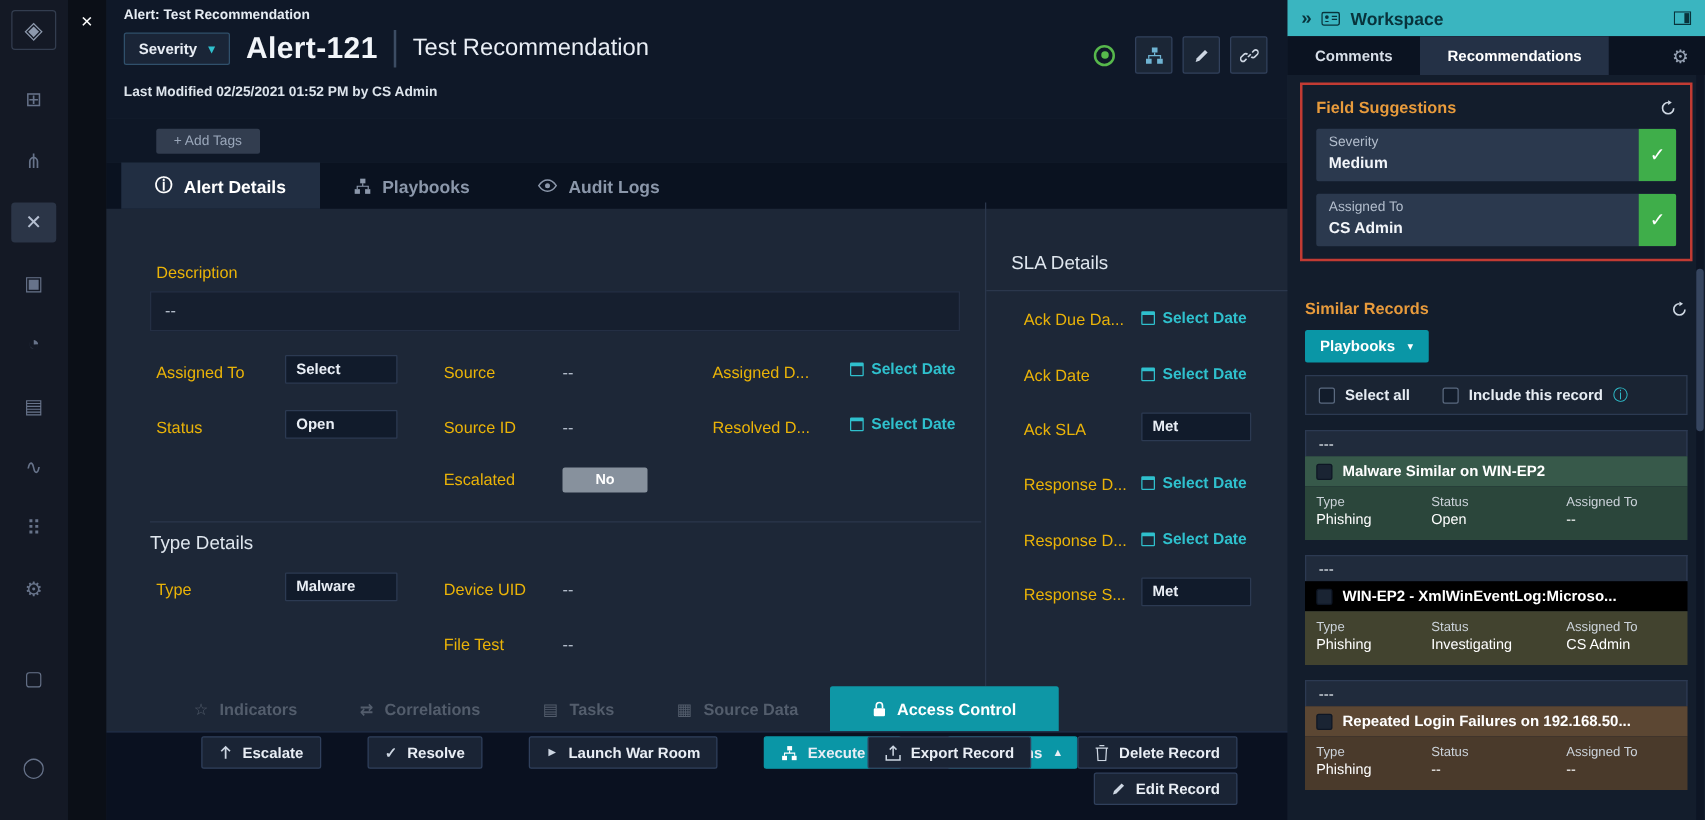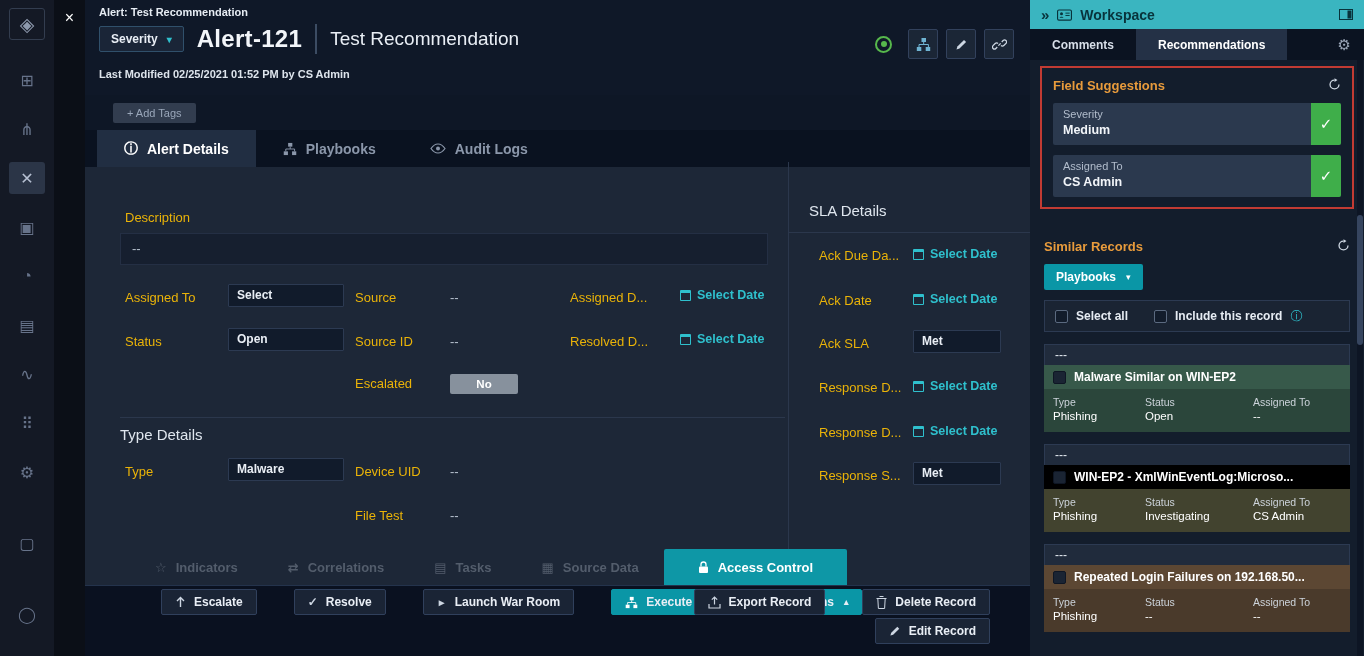--- a/index.html
+++ b/index.html
@@ -28,32 +28,32 @@
   .vdiv { width:2px; height:30px; background:#3c4c63; }
   .alert-title { font-size:19px; color:#e9eef5; }
   .lastmod { position:absolute; left:14px; top:68px; font-size:11px; font-weight:bold; color:#dde4ec; }
   .hdr-actions { position:absolute; right:16px; top:29px; display:flex; align-items:center; gap:8px; }
   .status-ring { width:17px; height:17px; border:2px solid #57b84c; border-radius:50%; position:relative; margin-right:8px; }
   .status-ring::after { content:""; position:absolute; left:3.5px; top:3.5px; width:6px; height:6px; background:#57b84c; border-radius:50%; }
   .icon-btn { width:30px; height:30px; background:#1b2636; border:1px solid #32415c; border-radius:2px; display:flex; align-items:center; justify-content:center; color:#cdd6e2; cursor:pointer; }
   .icon-btn.blue { color:#6fb3d2; }
   .icon-btn svg { display:block; }
 
-  .tag-row { height:35px; background:#0e1726; display:flex; align-items:center; padding-left:28px; }
+  .tag-row { height:35px; background:#0e1726; display:flex; align-items:center; padding-left:40px; }
   .add-tags { background:#323d4f; color:#9aa7ba; font-size:11px; padding:4px 14px; border-radius:2px; cursor:pointer; }
 
   .tab-bar { height:37px; background:#0a1220; display:flex; padding-left:12px; }
   .mtab { display:flex; align-items:center; gap:9px; padding:0 27px; font-size:14px; font-weight:bold; color:#8b97aa; cursor:pointer; }
   .mtab.active { background:#212e42; color:#ffffff; }
   .mtab .ticon { font-size:14px; display:flex; align-items:center; }
 
   .content { position:absolute; top:162px; left:0; width:945px; height:387px; }
   .lbl { position:absolute; font-size:13px; color:#eab308; white-space:nowrap; }
   .val { position:absolute; font-size:13px; color:#b9c3d0; }
-  .inputbox { position:absolute; width:116px; height:23px; background:#111b2b; border:1px solid #2c3a52; font-size:12px; font-weight:bold; color:#e9eef5; line-height:21px; padding-left:8px; border-radius:1px; cursor:pointer; }
+  .inputbox { position:absolute; width:90px; height:23px; background:#111b2b; border:1px solid #2c3a52; font-size:12px; font-weight:bold; color:#e9eef5; line-height:21px; padding-left:8px; border-radius:1px; cursor:pointer; }
   .datelink { position:absolute; display:flex; align-items:center; gap:6px; color:#2fc0cd; font-size:12.5px; font-weight:bold; cursor:pointer; white-space:nowrap; }
   .cal { width:11px; height:11px; border:1px solid #2fc0cd; border-top-width:3px; border-radius:1px; flex:none; }
   .desc-box { position:absolute; left:35px; top:71px; width:648px; height:32px; background:#161f2f; border:1px solid #242f44; color:#b9c3d0; font-size:13px; line-height:30px; padding-left:11px; cursor:text; }
   .divider { position:absolute; left:35px; top:255px; width:665px; border-top:1px solid #2b374c; }
   .sect-title { position:absolute; font-size:15px; color:#dfe6ee; }
   .toggle-no { position:absolute; width:68px; height:20px; background:#87919d; color:#ffffff; font-size:11.5px; font-weight:bold; display:flex; align-items:center; justify-content:center; border-radius:2px; cursor:pointer; }
 
   .sla { position:absolute; left:703px; top:0; width:242px; height:387px; border-left:1px solid #2b374c; }
   .sla-title { position:absolute; left:20px; top:40px; font-size:15px; color:#dfe6ee; }
   .sla-hr { position:absolute; left:0; top:70px; width:242px; border-top:1px solid #2b374c; }
@@ -83,21 +83,21 @@
   .ws-header .chev { font-size:15px; font-weight:bold; cursor:pointer; }
   .ws-title { font-size:14px; font-weight:bold; }
   .ws-cols { margin-left:auto; cursor:pointer; display:flex; }
   .ws-tabs { height:31px; background:#0b1321; display:flex; align-items:stretch; }
   .wtab { display:flex; align-items:center; padding:0 22px; font-size:12px; font-weight:bold; color:#d7dee8; cursor:pointer; }
   .wtab.active { background:#243146; color:#ffffff; }
   .ws-gear { margin-left:auto; display:flex; align-items:center; padding-right:13px; color:#98a4b6; font-size:15px; cursor:pointer; }
   .ws-body { position:relative; height:596px; padding:6px 10px; overflow:hidden; }
 
   .fs-box { border:2px solid #c23b33; padding:10px 11px 10px; }
-  .sec-head { display:flex; align-items:flex-start; }
+  .sec-head { display:flex; align-items:flex-end; }
   .sec-title { color:#e89b3c; font-size:13px; font-weight:bold; }
   .refresh { margin-left:auto; color:#cfd8e3; cursor:pointer; display:flex; }
   .fs-card { display:flex; margin-top:10px; background:#2b394e; border-radius:2px; overflow:hidden; height:42px; }
   .fs-main { flex:1; padding:5px 10px; }
   .fs-lbl { font-size:11px; color:#b2bdcc; }
   .fs-val { font-size:12.5px; font-weight:bold; color:#f2f5f9; margin-top:3px; }
   .fs-accept { width:30px; background:#3fae4a; color:#ffffff; display:flex; align-items:center; justify-content:center; font-size:15px; cursor:pointer; }
 
   .sim { margin:30px 4px 0; }
   .pb-btn { margin-top:10px; display:inline-flex; align-items:center; gap:10px; background:#0a96a6; color:#ffffff; font-size:12px; font-weight:bold; padding:6px 12px; border-radius:2px; cursor:pointer; }

